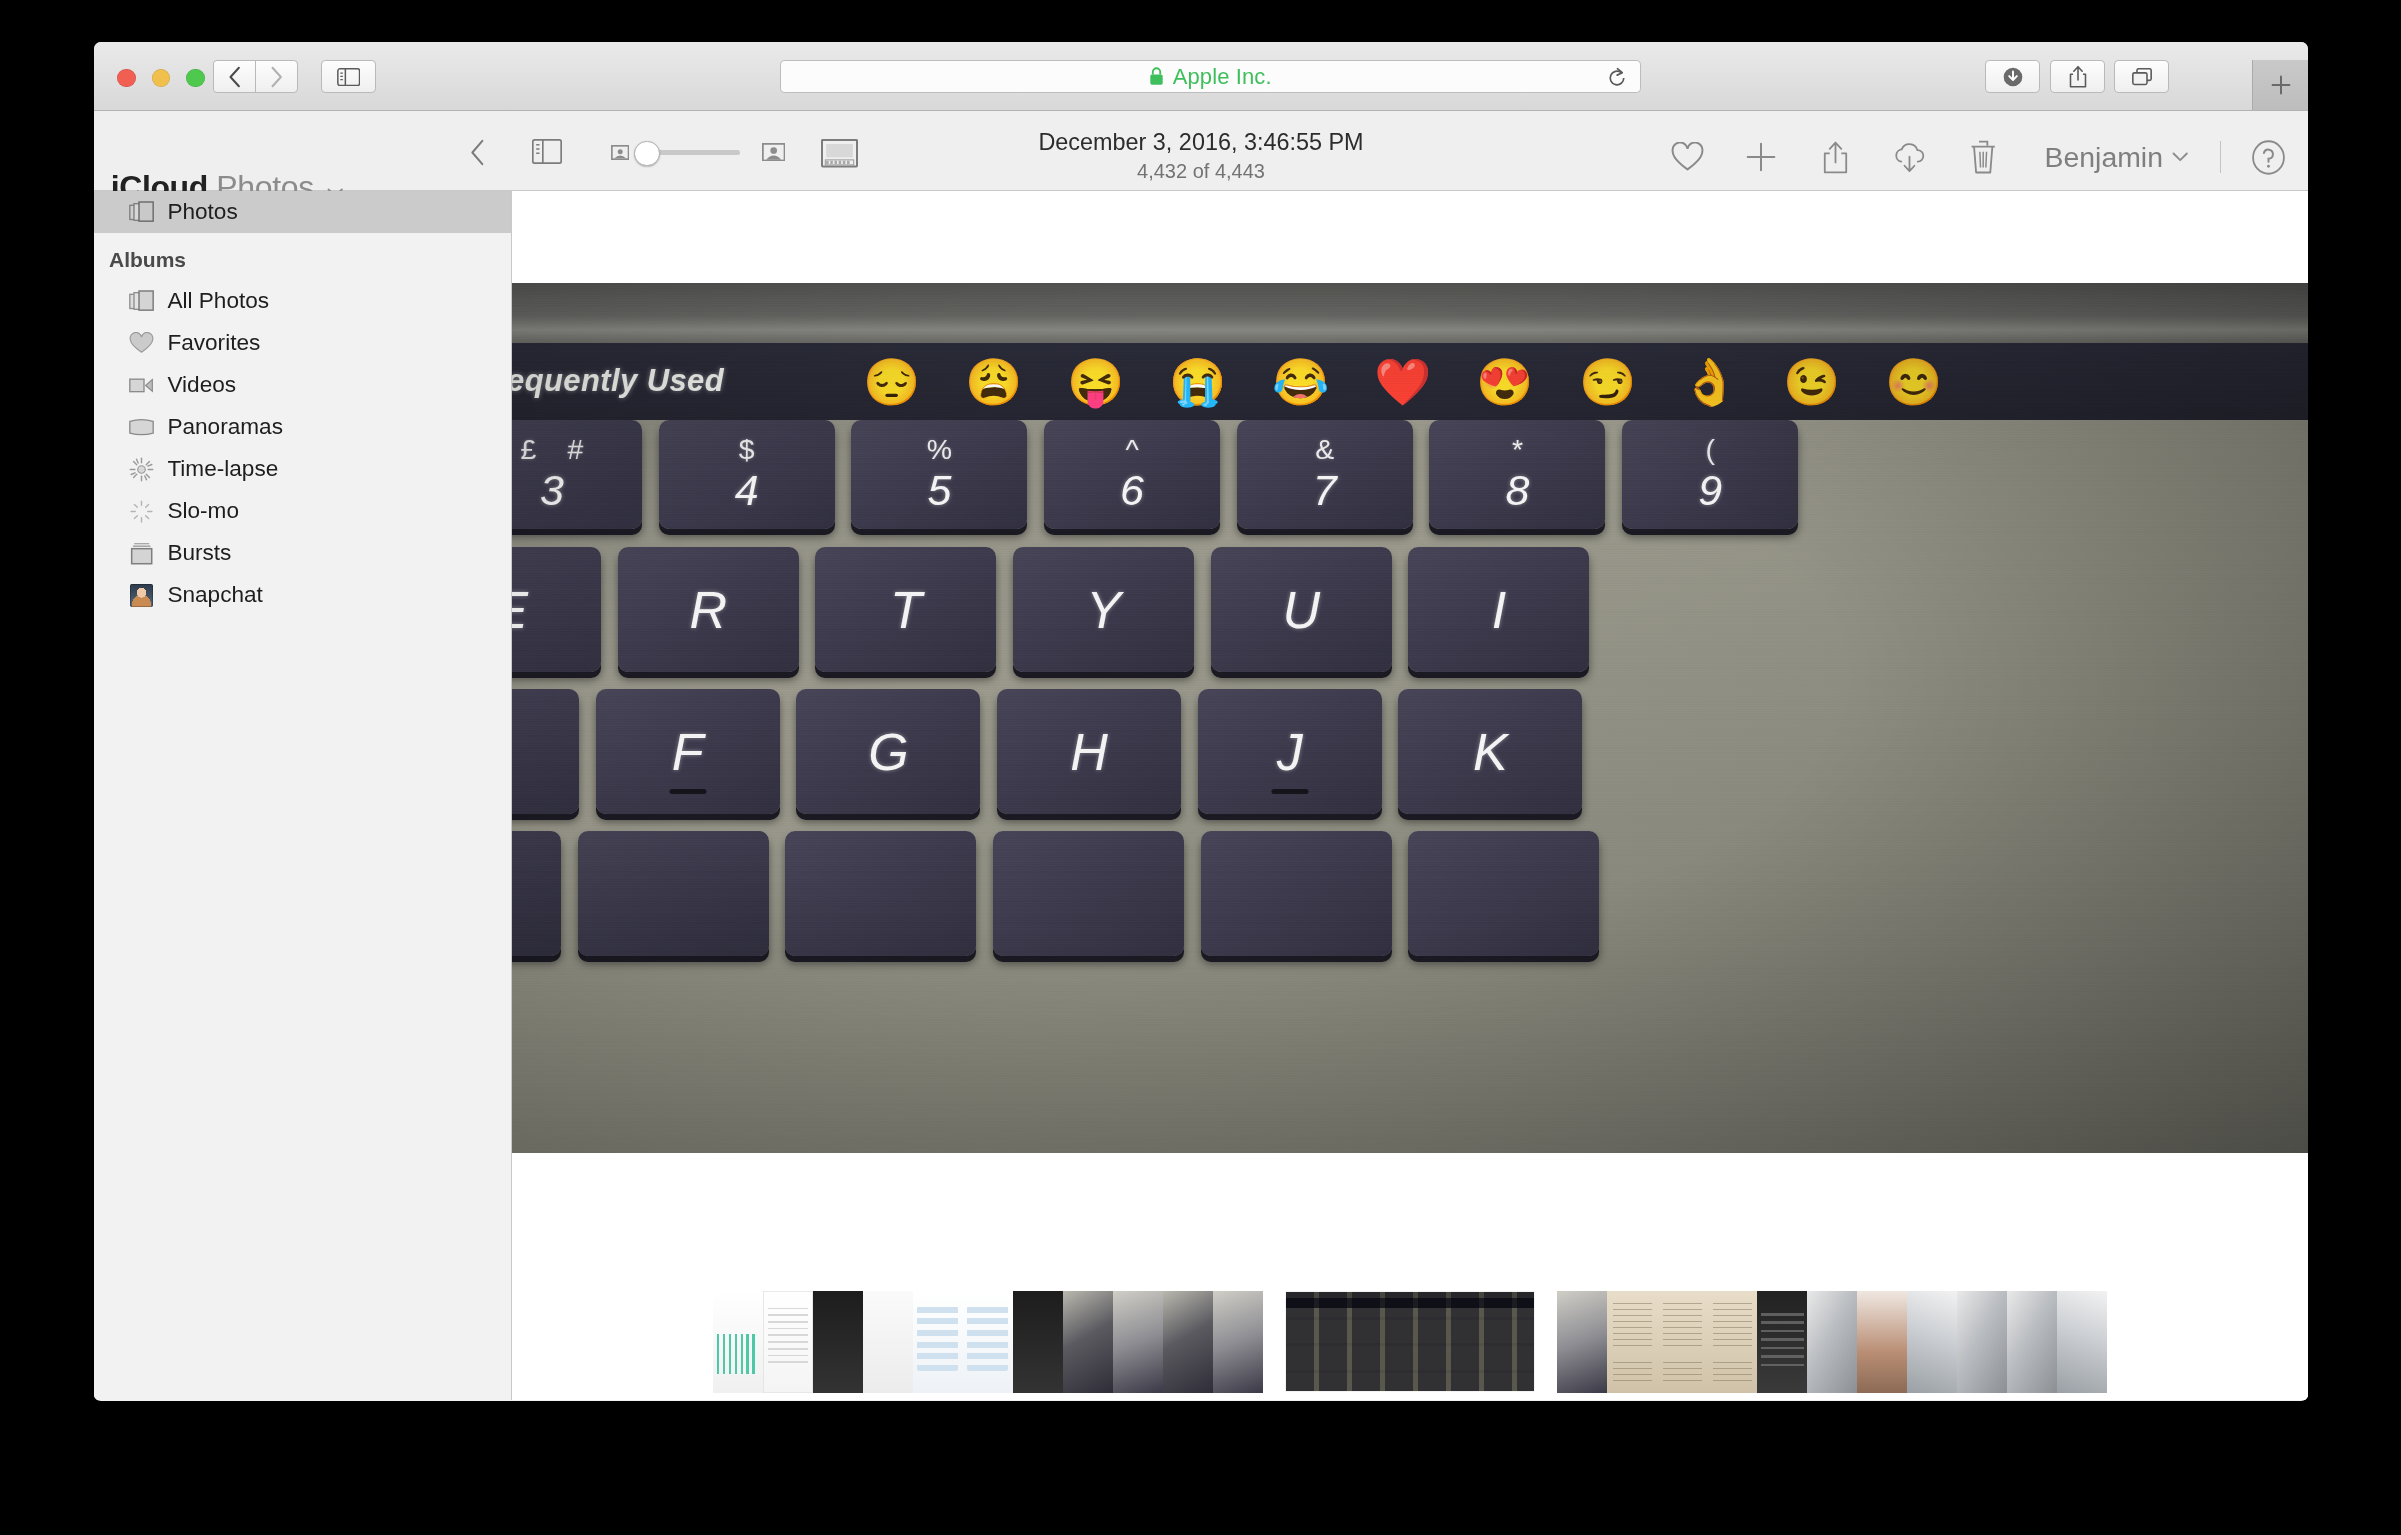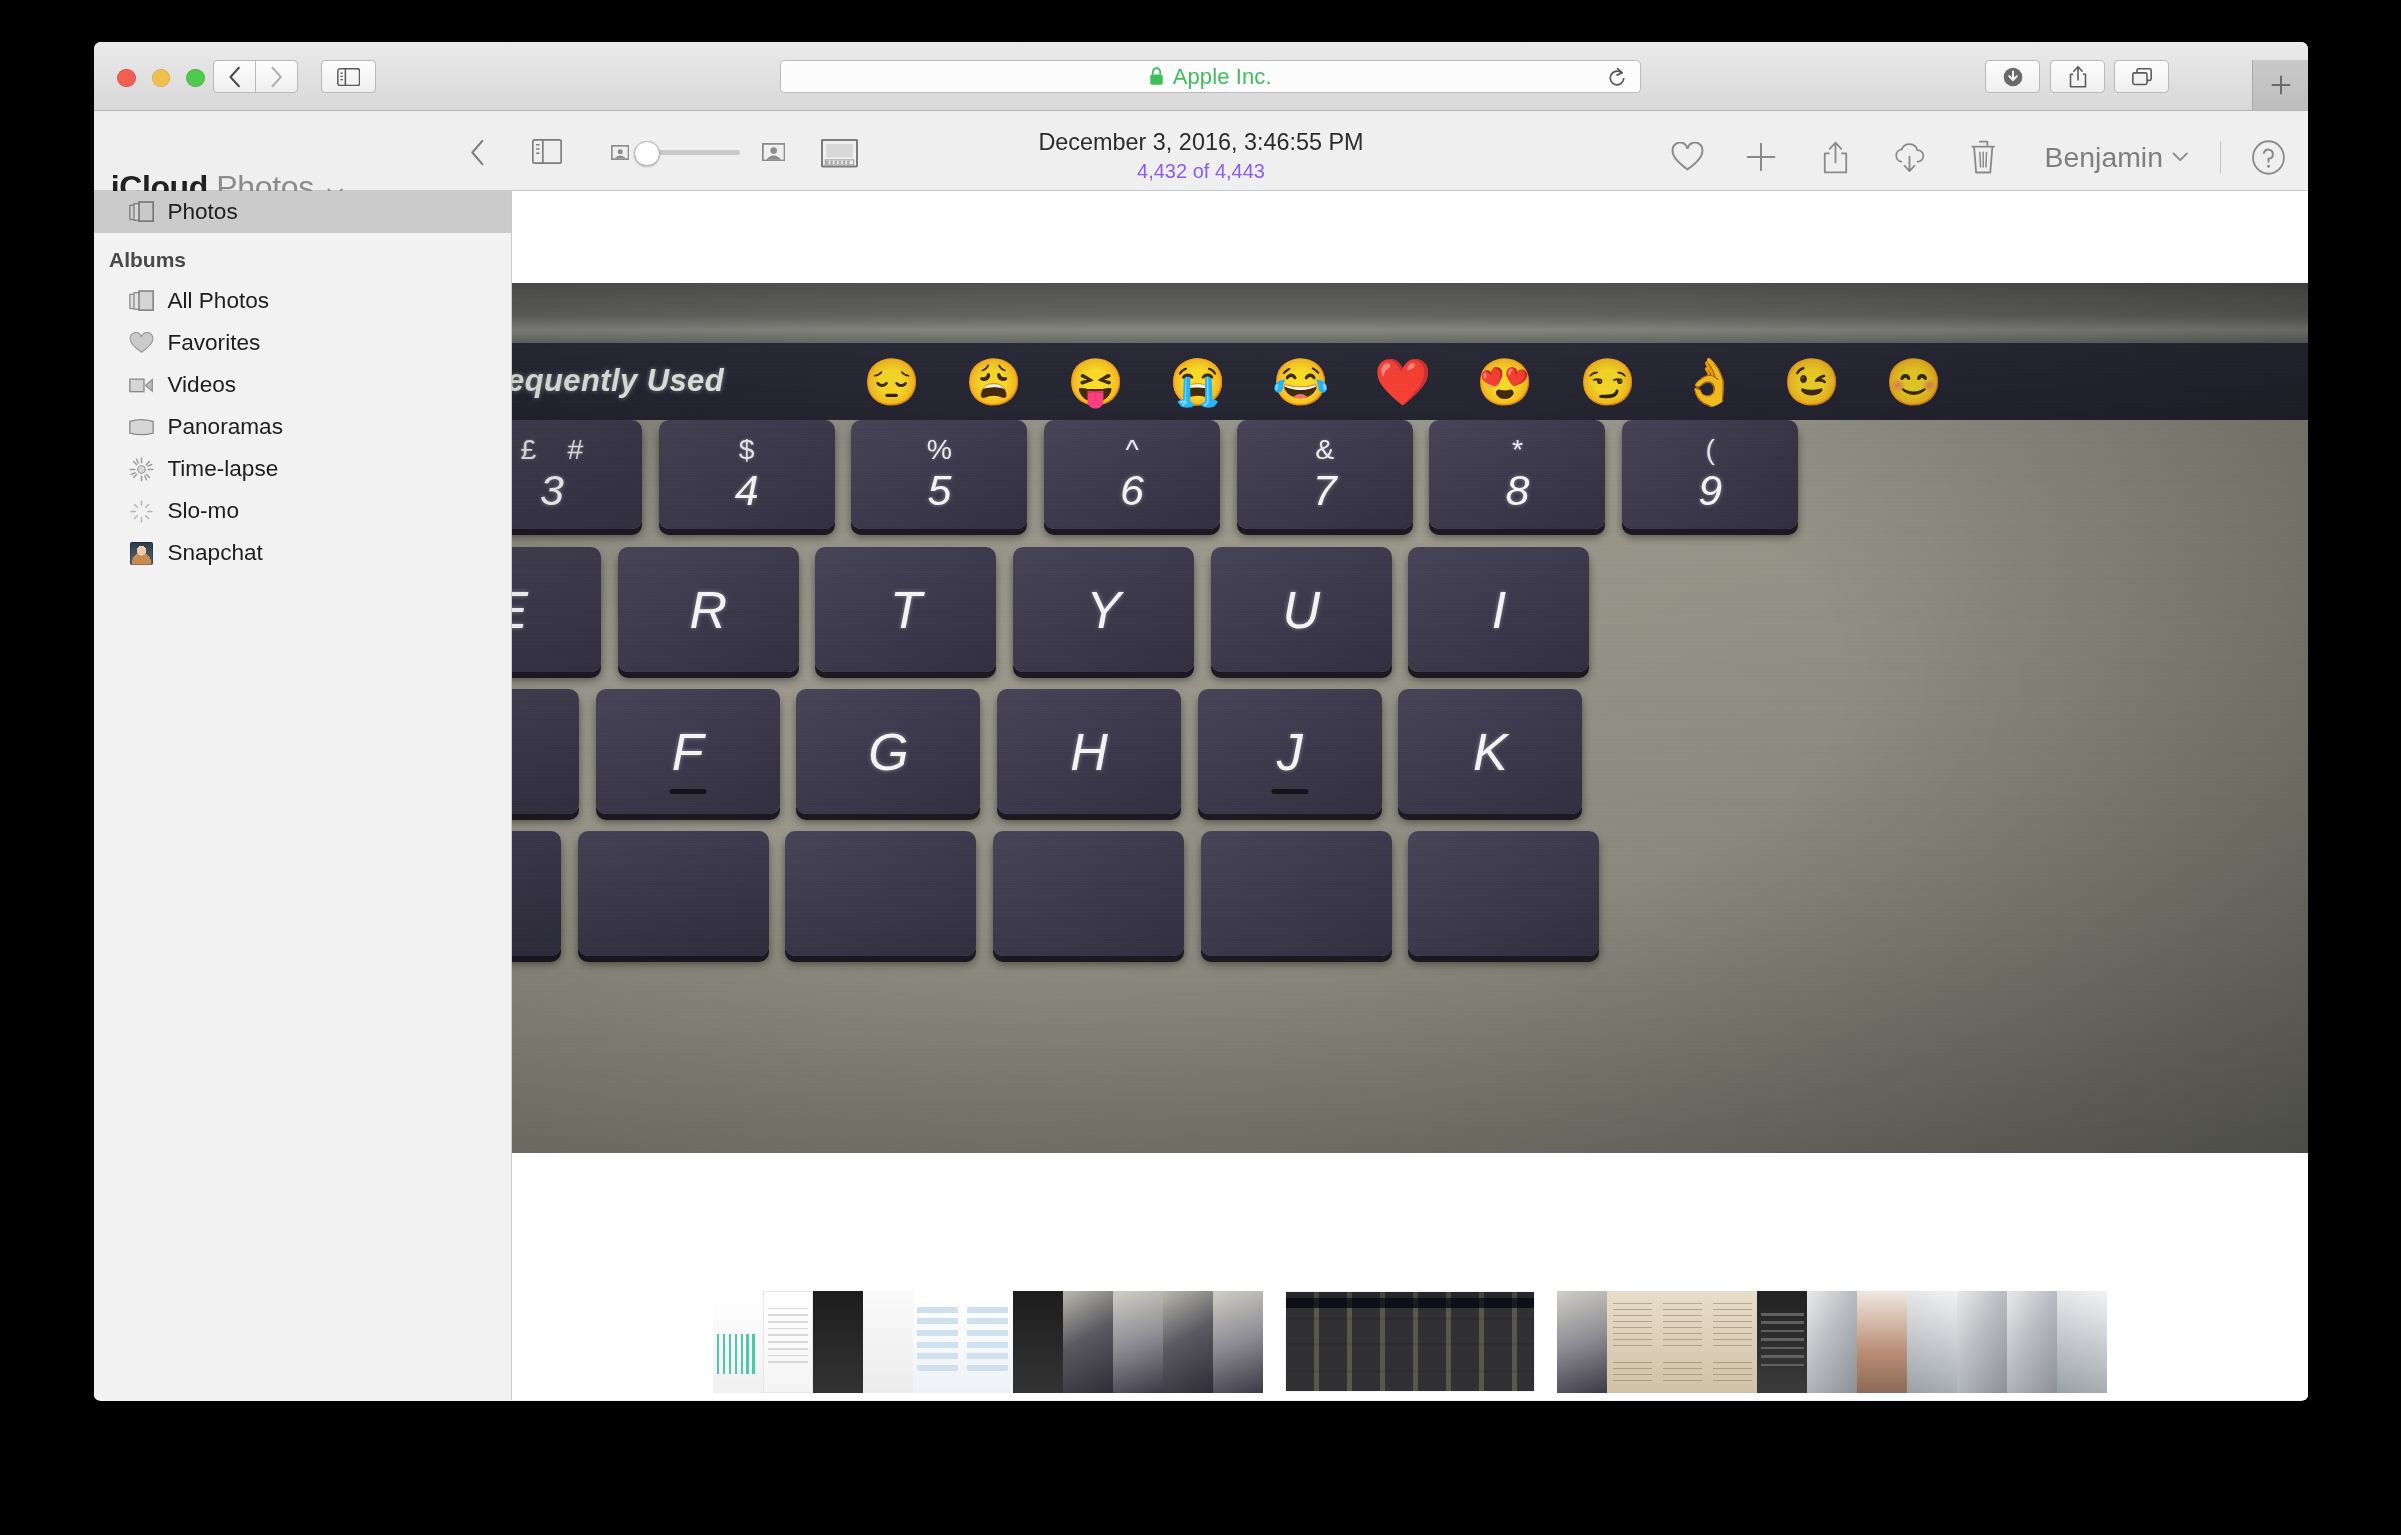--- a/index.html
+++ b/index.html
@@ -71,21 +71,21 @@
   #zoomgroup{position:absolute;left:517px;top:32px;display:flex;align-items:center;gap:11.7px;}
   #zoom-track{position:relative;width:99px;height:5px;background:#c9c9c9;border-radius:2.5px;}
   #zoom-fill{position:absolute;left:0;top:0;height:5px;width:6.7px;background:#4b84d6;border-radius:2.5px;}
   #zoom-knob{position:absolute;left:-6.7px;top:-9.2px;width:23.4px;height:23.4px;border-radius:50%;
     background:#fff;border:0.8px solid #b0b0b0;box-shadow:0 0.8px 1.7px rgba(0,0,0,.25);}
 
   #filmstrip-toggle{position:absolute;left:727px;top:28.4px;}
 
   #center-title{position:absolute;left:0;right:0;top:18.4px;text-align:center;pointer-events:none;}
   #title-date{font-size:23.4px;color:#2c2c2c;font-weight:300;}
-  #title-count{font-size:20px;color:#8b5cf6;font-weight:300;margin-top:3.3px;}
+  #title-count{font-size:20px;color:#737373;font-weight:300;margin-top:3.3px;}
 
   #hdr-right{position:absolute;right:16.7px;top:25px;display:flex;align-items:center;gap:12px;}
   .hicon{width:62px;height:42px;display:flex;align-items:center;justify-content:center;}
   #acct{display:flex;align-items:center;gap:8.4px;margin-left:18.4px;margin-right:5px;}
   #acct-name{font-size:28.4px;color:#7f7f7f;font-weight:300;}
   #hdr-div{width:0.8px;height:32px;background:#c3c3c3;margin:0 13.4px;}
 
   
   #body{position:relative;display:flex;height:1209px;width:100%;background:#fff;}
 
@@ -477,20 +477,30 @@
               <line x1="22.5" y1="15" x2="27.5" y2="15"></line>
               <line x1="6.5" y1="23.5" x2="10" y2="20"></line>
               <line x1="23.5" y1="23.5" x2="20" y2="20"></line>
               <line x1="15" y1="22.5" x2="15" y2="27.5"></line>
             </g>
           </svg>
         </span>
         <span class="slabel">Slo-mo</span>
       </div>
 
+      <div class="srow">
+        <span class="sicon">
+          <svg width="23.4" height="23.4" viewBox="0 0 28 28">
+            <line x1="5" y1="2" x2="23" y2="2" stroke="#a8a8a8" stroke-width="1.6"></line>
+            <line x1="3.5" y1="5" x2="24.5" y2="5" stroke="#9a9a9a" stroke-width="1.6"></line>
+            <rect x="2" y="8" width="24" height="18" fill="#d4d4d4" stroke="#7e7e7e" stroke-width="1.8"></rect>
+          </svg>
+        </span>
+        <span class="slabel">Bursts</span>
+      </div>
 
 
 
       <div class="srow">
         <span class="sicon">
             <span id="snap-thumb"></span>
           </span>
         <span class="slabel">Snapchat</span>
       </div>
     </div>

